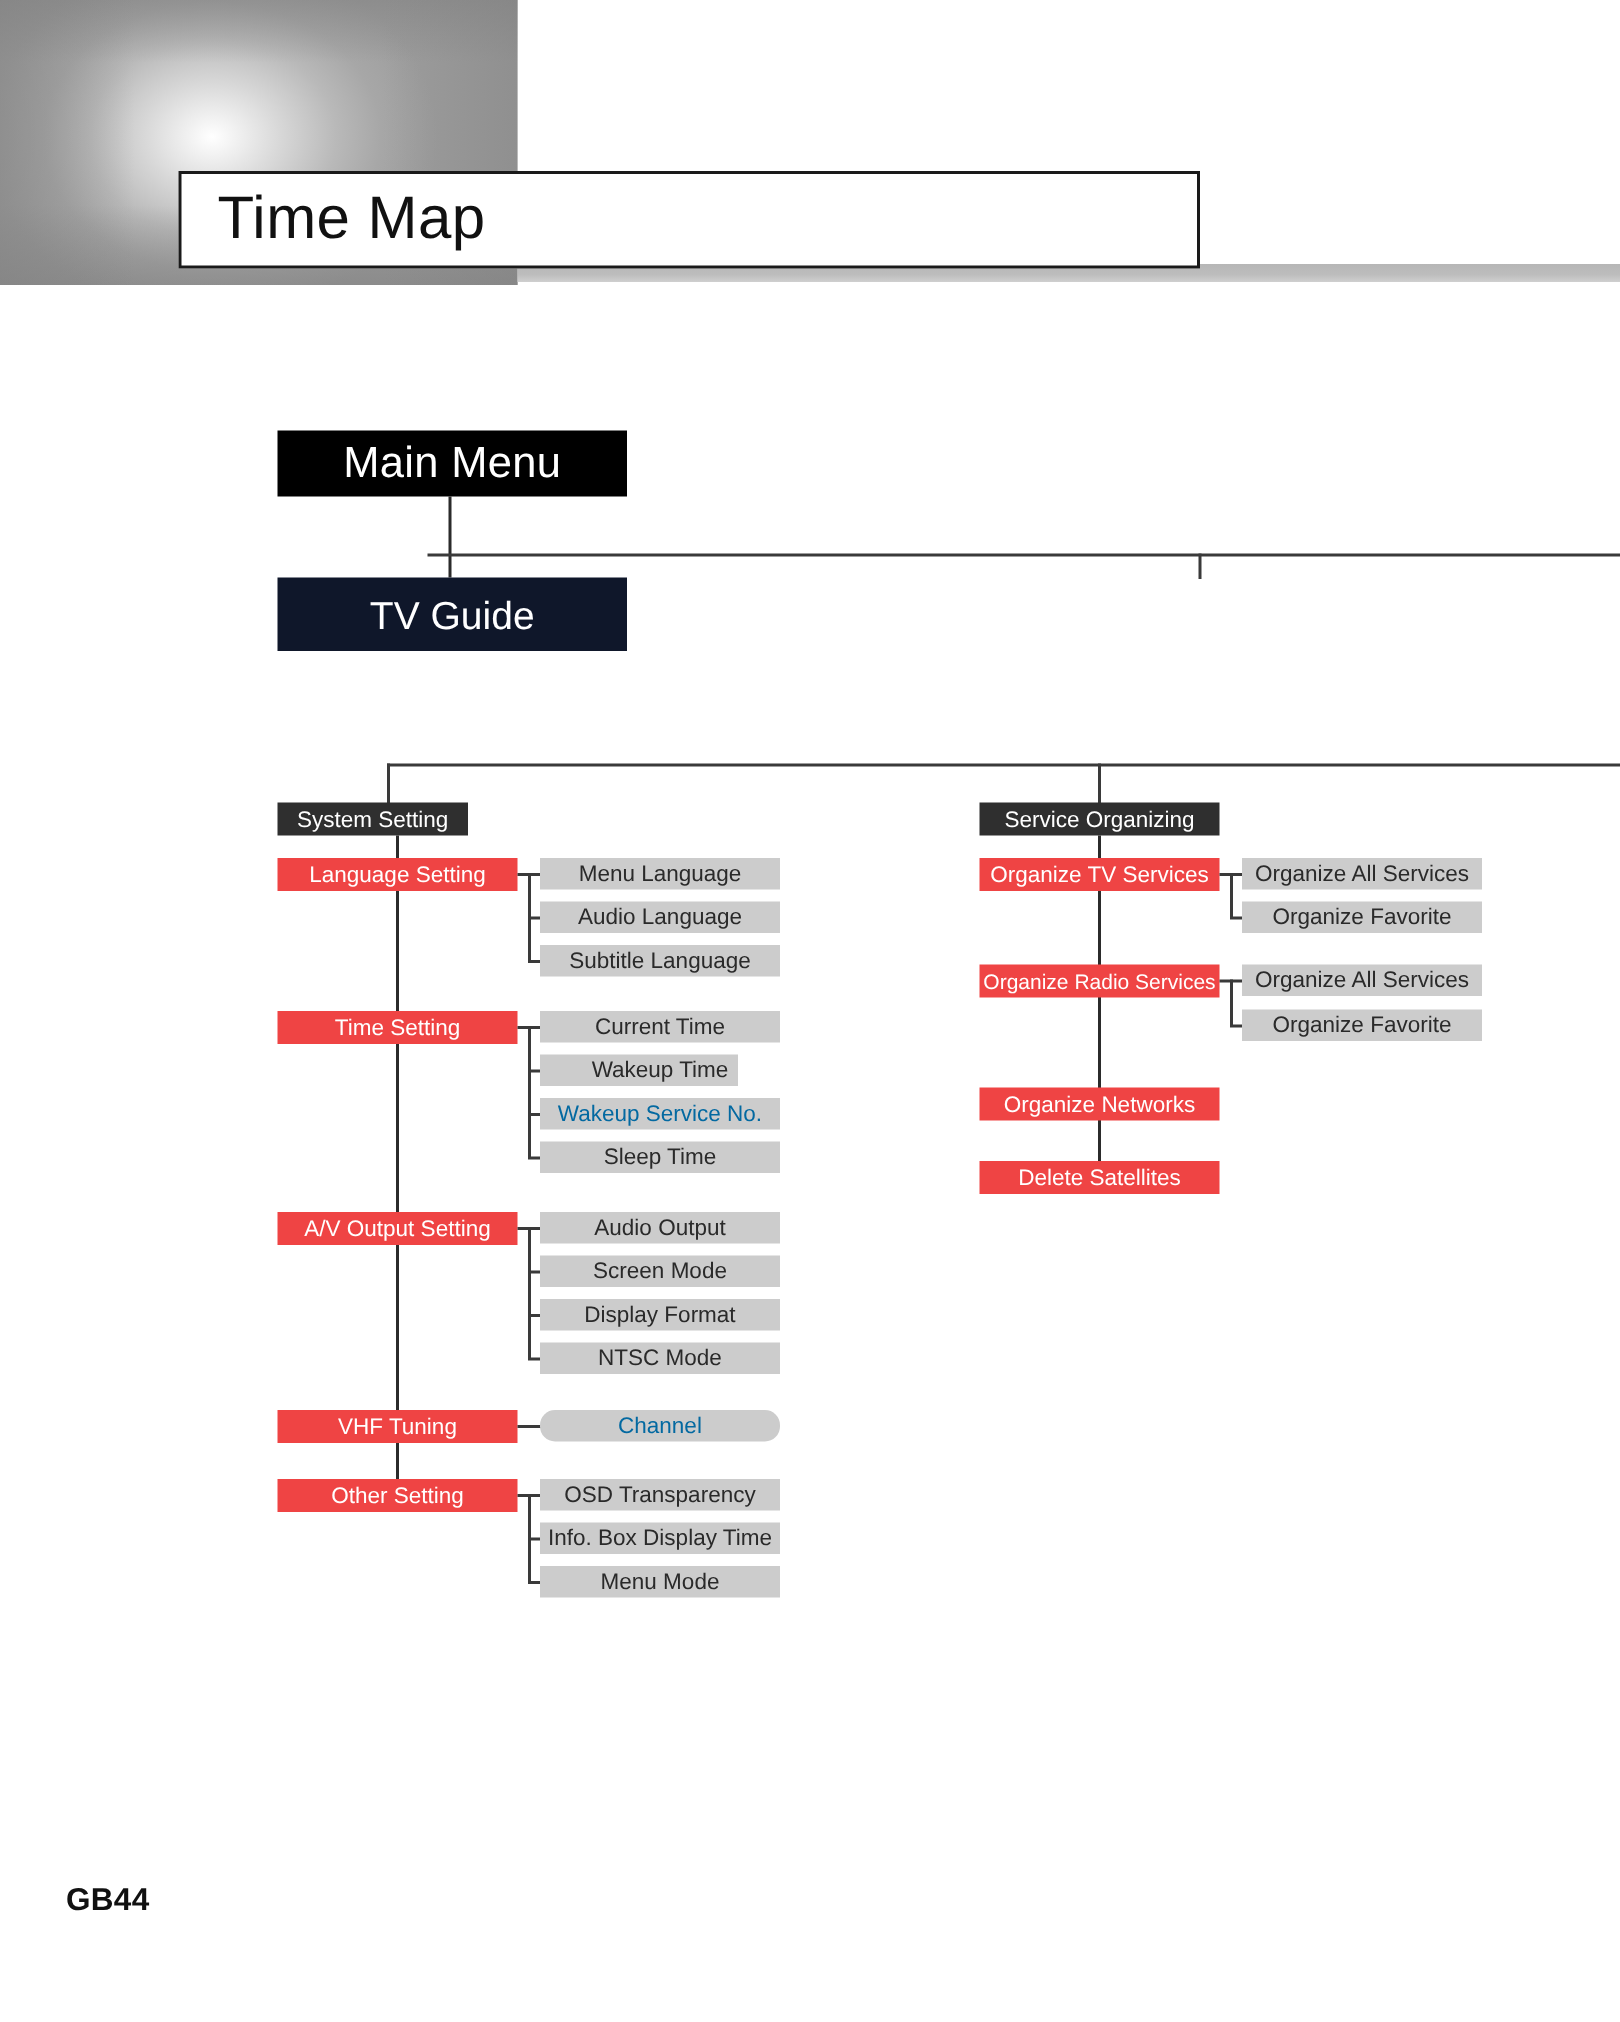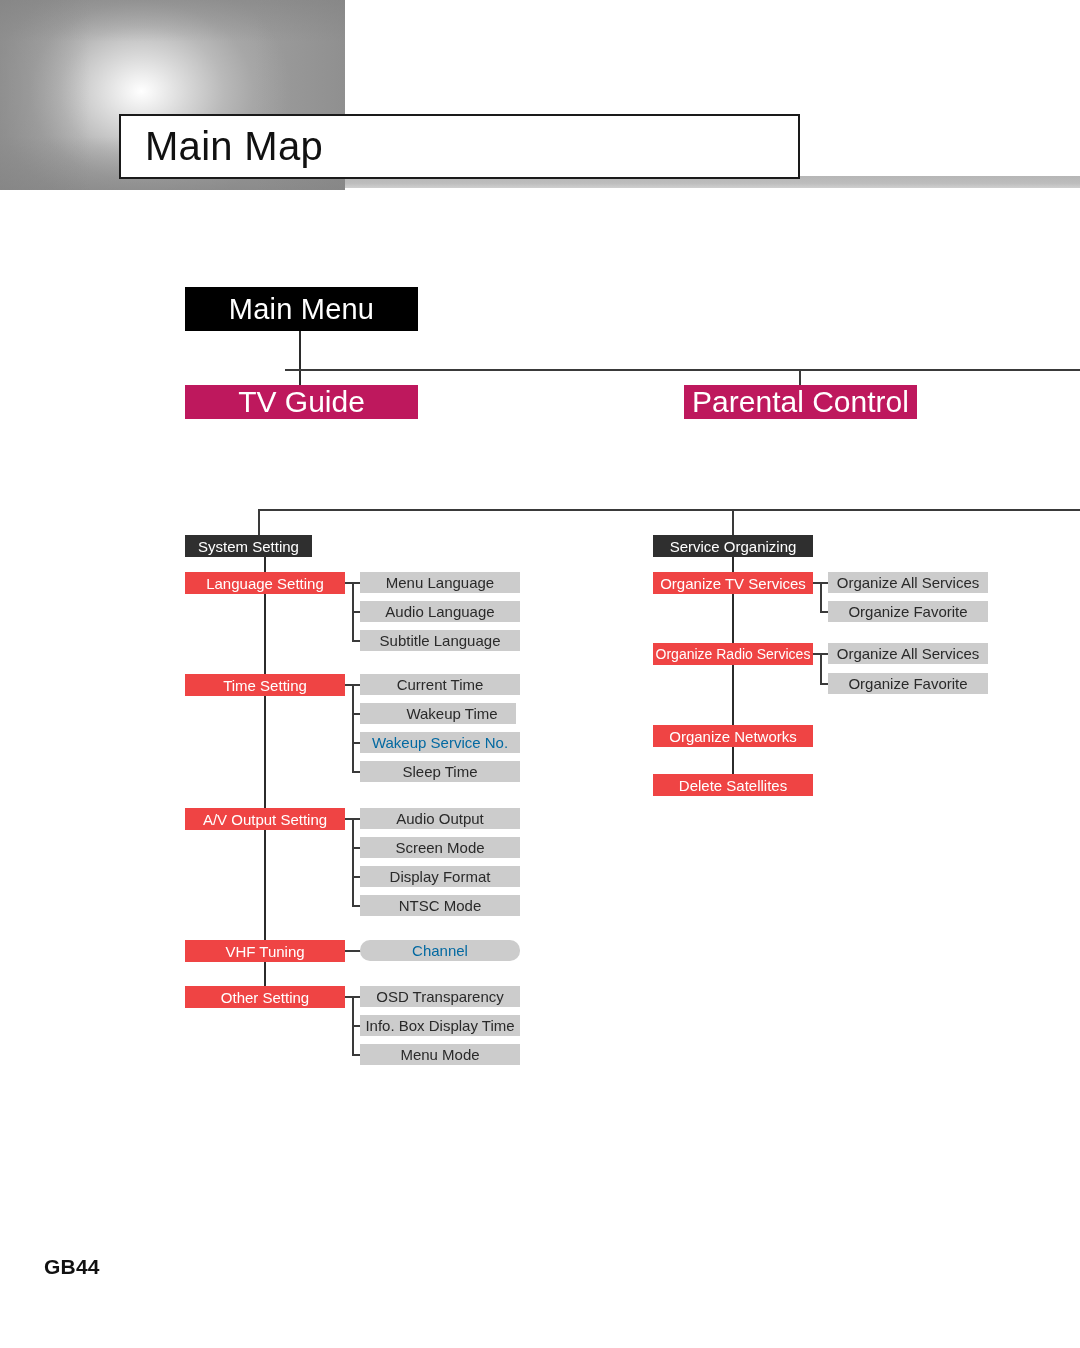--- a/index.html
+++ b/index.html
@@ -84,24 +84,24 @@
   }
   
   .node.lvl1 {
     background: #000000;
     color: #ffffff;
     font-size: 29px;
     height: 44px;
     letter-spacing: .2px;
   }
   .node.lvl1b {
-    background: #be185d;
-    color: #ffffff;
-    font-size: 30px;
-    height: 34px;
+    background: #0f172a;
+    color: #ffffff;
+    font-size: 26px;
+    height: 49px;
   }
   
   .node.lvl2 {
     background: #2f2f2f;
     color: #ffffff;
     font-size: 15px;
     height: 22px;
   }
   
   .node.lvl3 {
@@ -129,35 +129,34 @@
   }
 </style>
 </head>
 <body>
 
 <div id="header-deco">
   <div id="header-deco-inner"></div>
 </div>
 <div id="header-grey-bar"></div>
 <div id="title-box">
-  <div id="title-text">Main Map</div>
+  <div id="title-text">Time Map</div>
 </div>
 
 <div id="tree">
 
   <div class="node lvl1" style="left:185px; top:268px; width:233px;">Main Menu</div>
 
   <div class="line v" style="left:299px; top:312px; height:54px;"></div>
 
   <div class="line thin h" style="left:285px; top:350px; width:795px;"></div>
 
   <div class="line thin v" style="left:799px; top:350px; height:17px;"></div>
 
   <div class="node lvl1b" style="left:185px; top:366px; width:233px;">TV Guide</div>
-  <div class="node lvl1b" style="left:684px; top:366px; width:233px;">Parental Control</div>
 
   <div class="line thin h" style="left:258px; top:490px; width:822px;"></div>
   <div class="line thin v" style="left:258px; top:490px; height:27px;"></div>
   <div class="line thin v" style="left:732px; top:490px; height:27px;"></div>
 
   <div class="node lvl2" style="left:185px; top:516px; width:127px;">System Setting</div>
 
   <div class="line v" style="left:264px; top:538px; height:432px;"></div>
 
   <div class="node lvl3" style="left:185px; top:553px; width:160px;">Language Setting</div>
@@ -169,21 +168,21 @@
   <div class="node lvl4" style="left:360px; top:582px; width:160px;">Audio Language</div>
   <div class="node lvl4" style="left:360px; top:611px; width:160px;">Subtitle Language</div>
 
   <div class="node lvl3" style="left:185px; top:655px; width:160px;">Time Setting</div>
   <div class="line thin h" style="left:345px; top:665px; width:15px;"></div>
   <div class="line thin v" style="left:352px; top:665px; height:88px;"></div>
   <div class="line thin h" style="left:352px; top:694px; width:10px;"></div>
   <div class="line thin h" style="left:352px; top:723px; width:10px;"></div>
   <div class="line thin h" style="left:352px; top:752px; width:10px;"></div>
   <div class="node lvl4" style="left:360px; top:655px; width:160px;">Current Time</div>
-  <div class="node lvl4" style="left:360px; top:684px; width:156px;padding-left:28px;">Wakeup Time</div>
+  <div class="node lvl4" style="left:360px; top:684px; width:132px;padding-left:28px;">Wakeup Time</div>
   <div class="node lvl4 dim" style="left:360px; top:713px; width:160px;">Wakeup Service No.</div>
   <div class="node lvl4" style="left:360px; top:742px; width:160px;">Sleep Time</div>
 
   <div class="node lvl3" style="left:185px; top:789px; width:160px;">A/V Output Setting</div>
   <div class="line thin h" style="left:345px; top:799px; width:15px;"></div>
   <div class="line thin v" style="left:352px; top:799px; height:88px;"></div>
   <div class="line thin h" style="left:352px; top:828px; width:10px;"></div>
   <div class="line thin h" style="left:352px; top:857px; width:10px;"></div>
   <div class="line thin h" style="left:352px; top:886px; width:10px;"></div>
   <div class="node lvl4" style="left:360px; top:789px; width:160px;">Audio Output</div>

